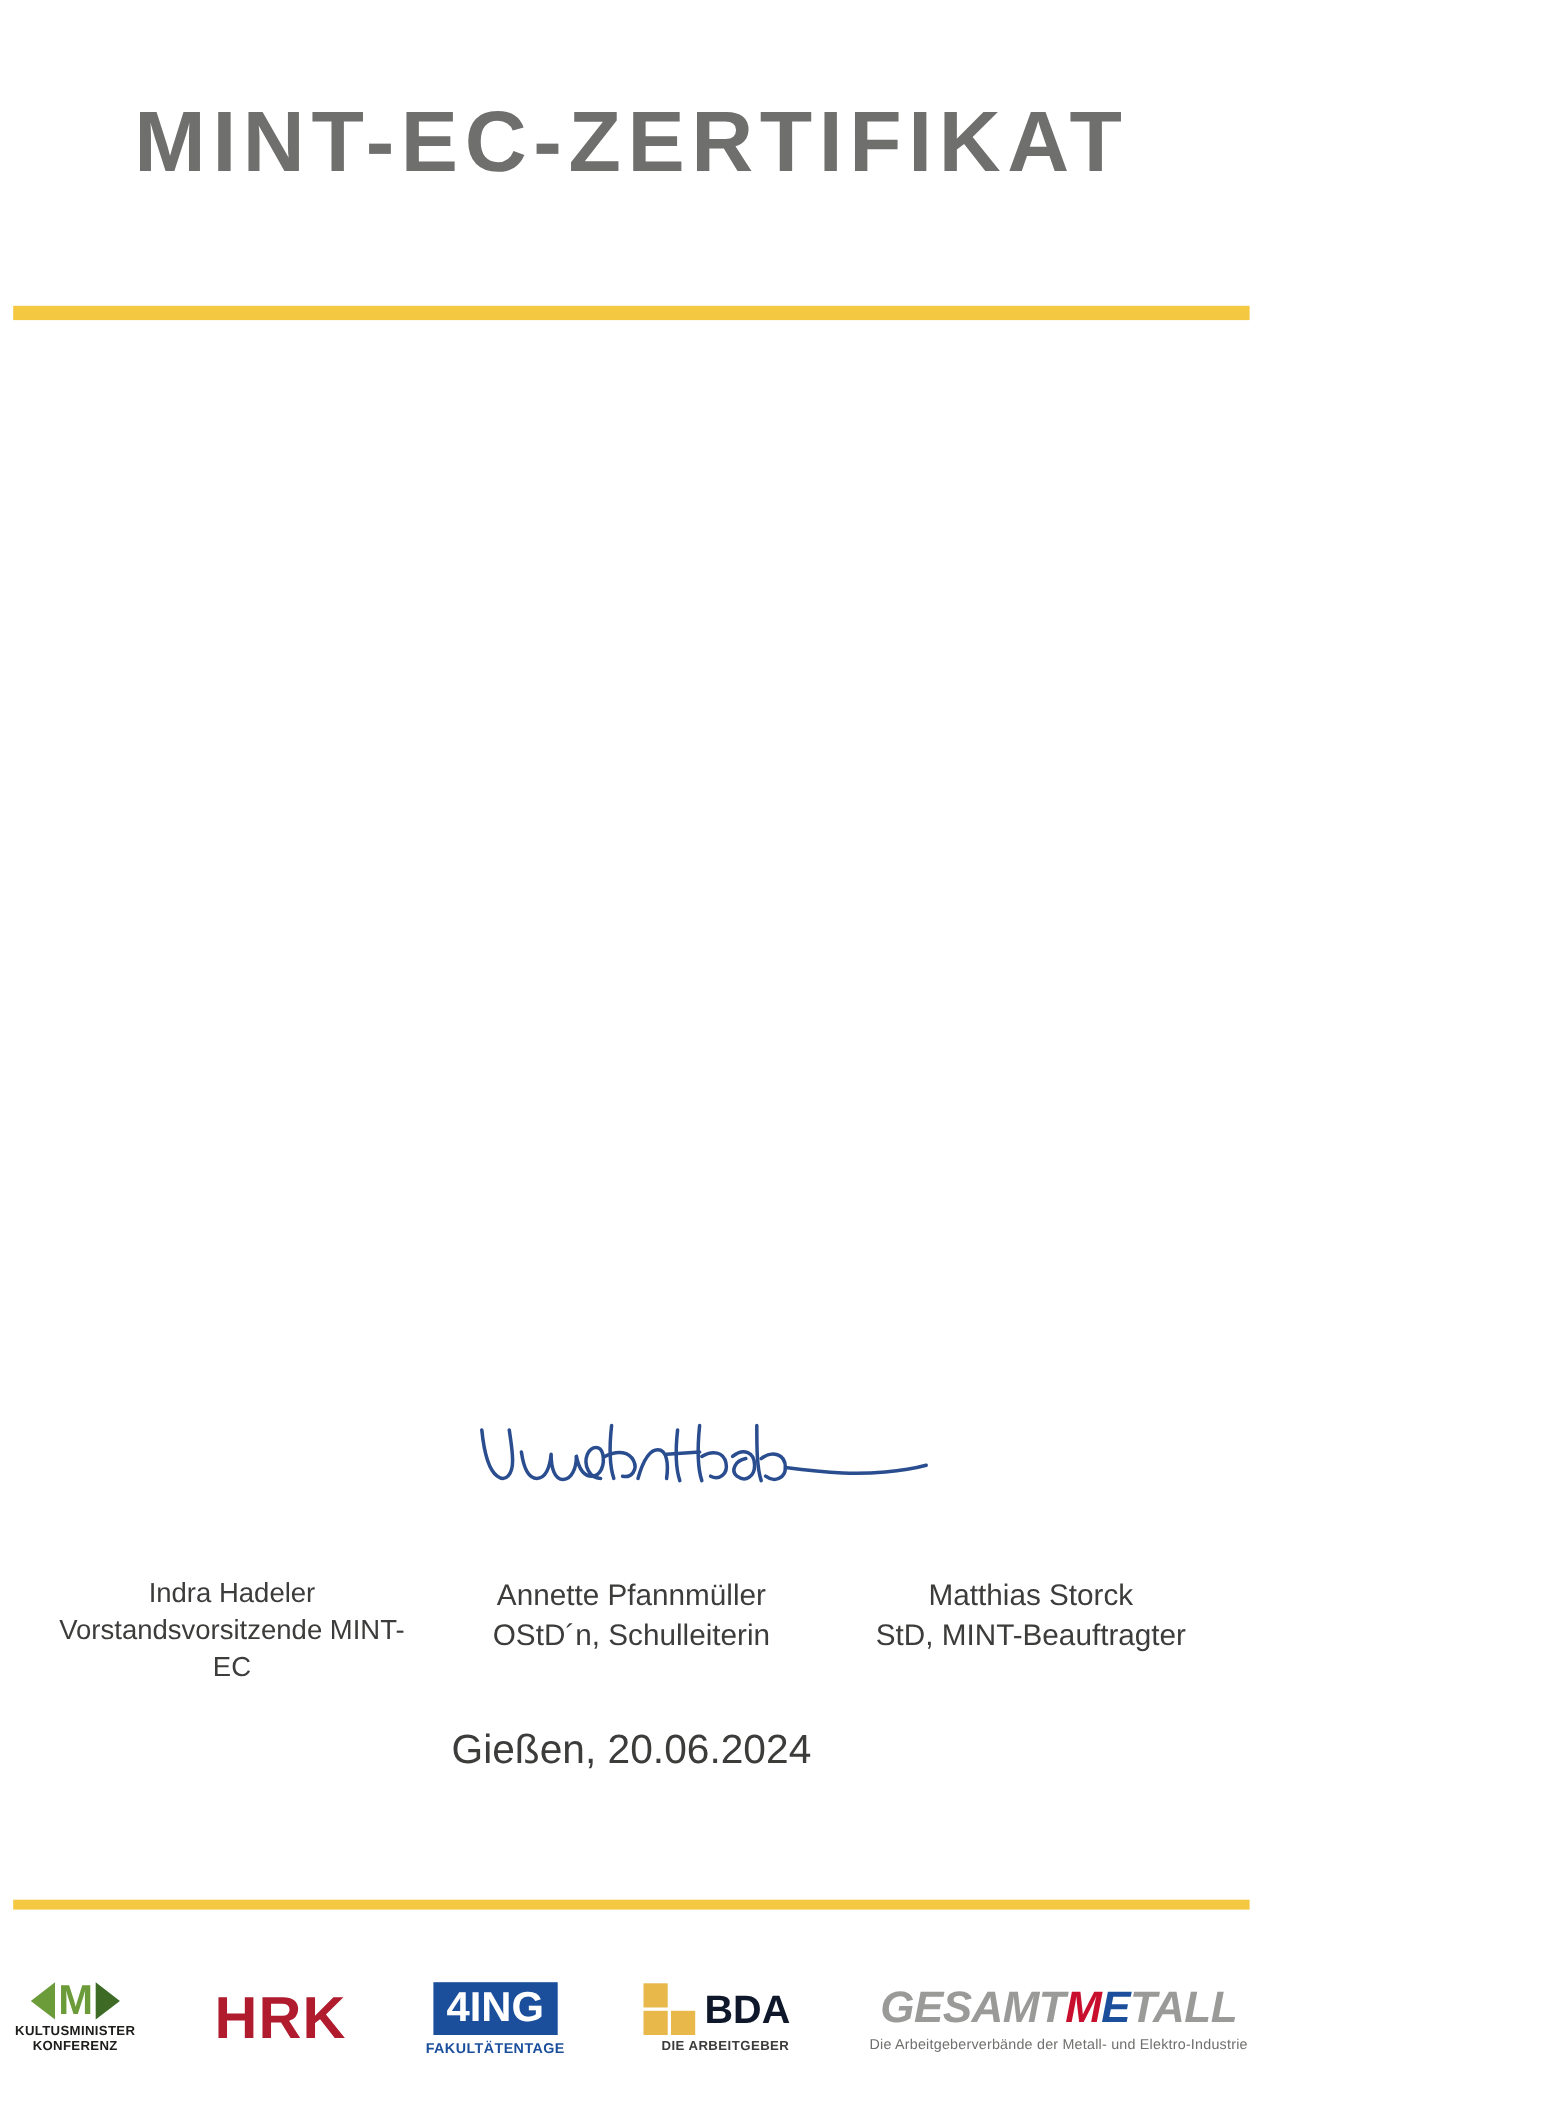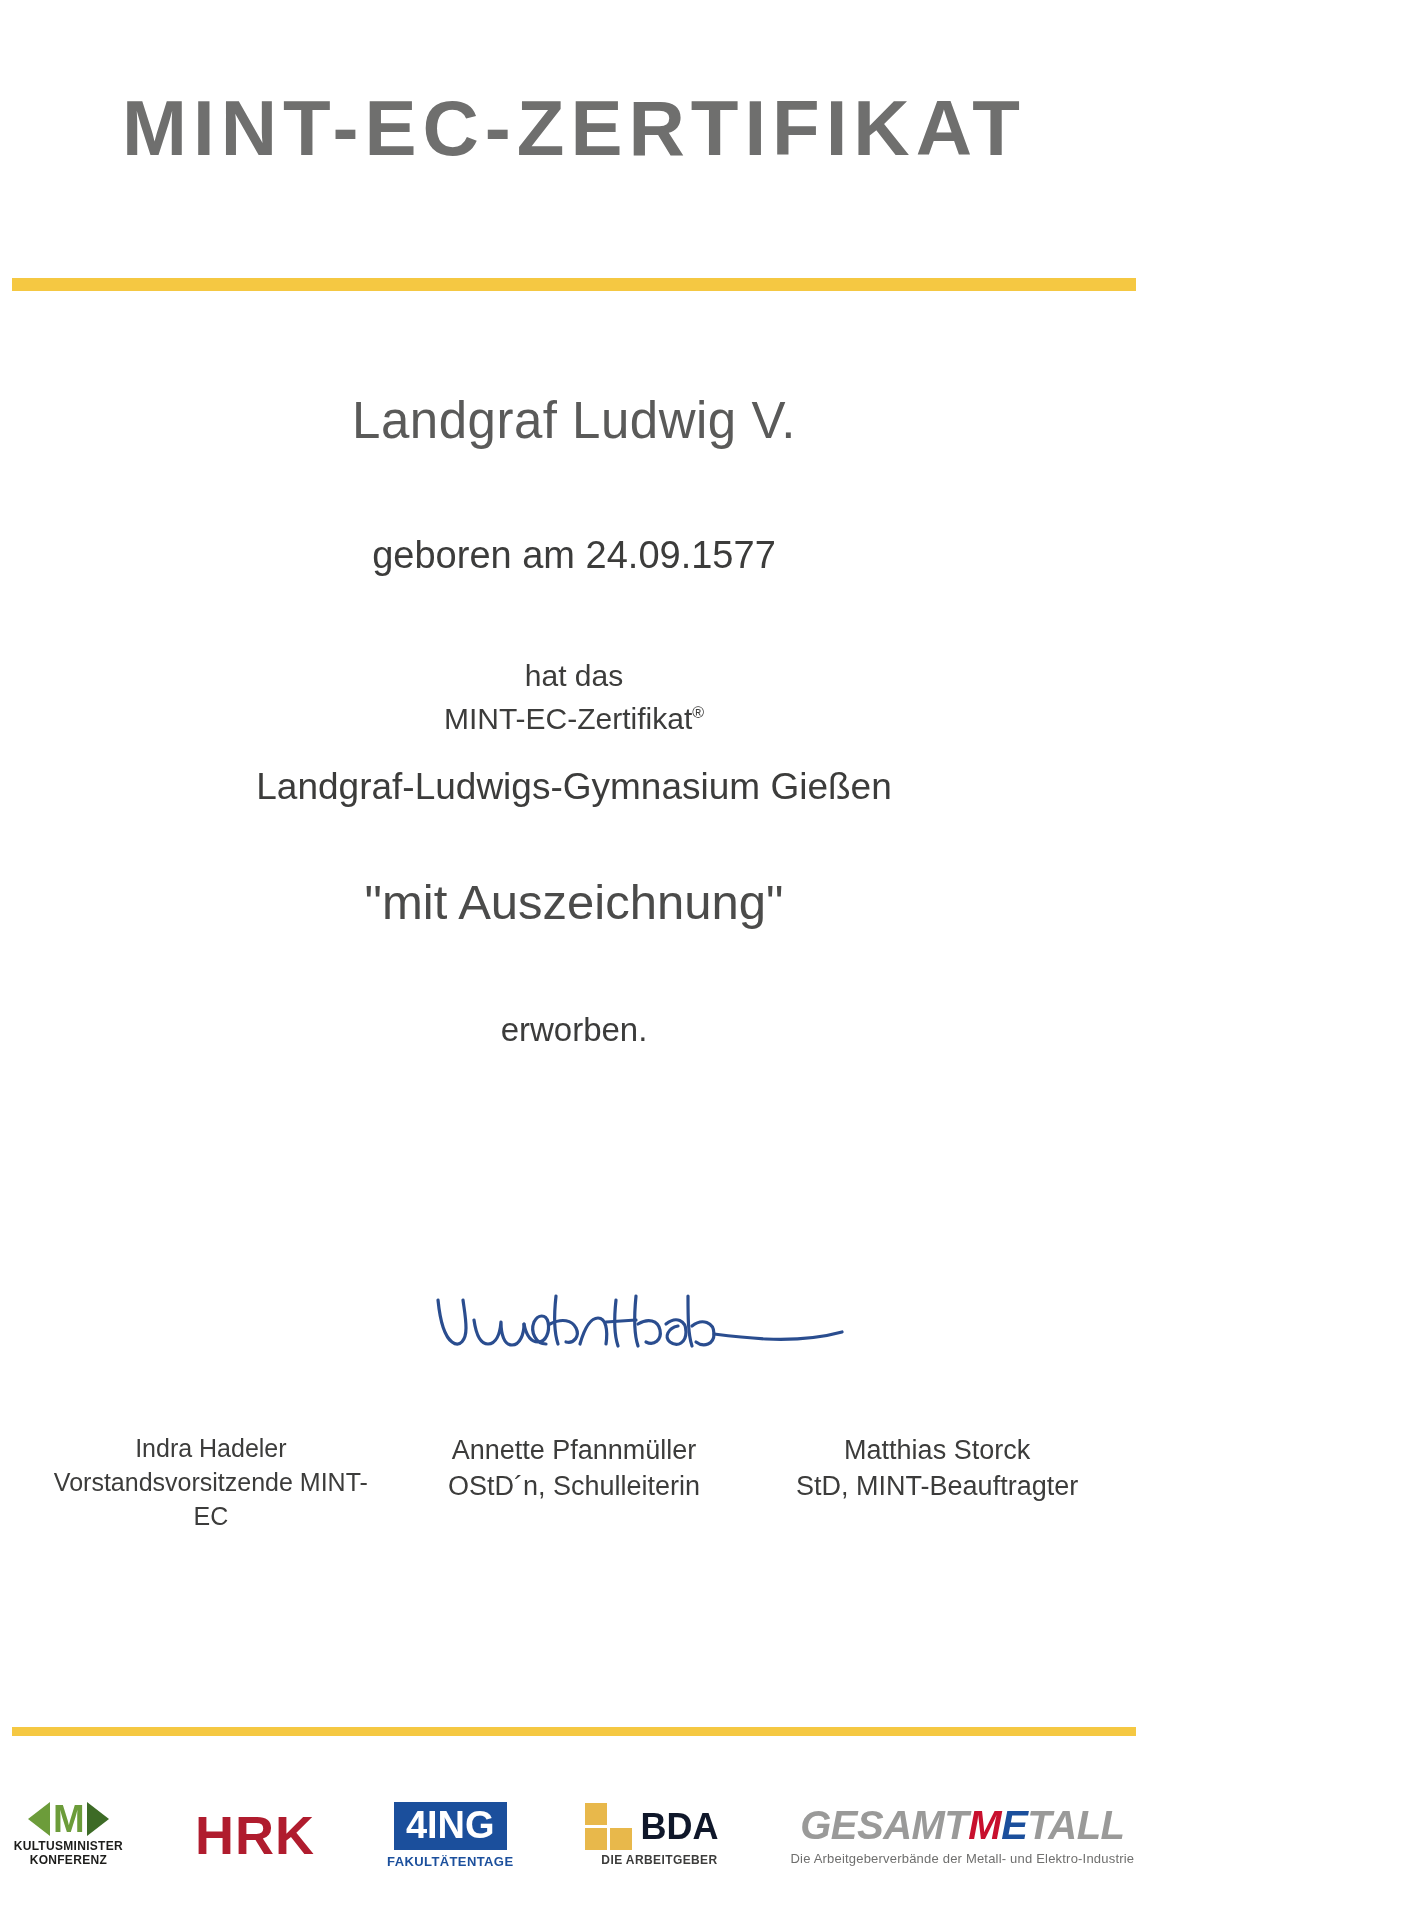--- a/index.html
+++ b/index.html
@@ -305,35 +305,20 @@
 </style>
 </head>
 <body>
 
 <div class="page">
 
   <h1 class="title">MINT-EC-ZERTIFIKAT</h1>
 
   <div class="rule-top"></div>
 
-  <div class="body-block">
-    <p class="recipient">Landgraf Ludwig V.</p>
-    <p class="birth">geboren am 24.09.1577</p>
-
-    <p class="hat-das">hat das</p>
-    <div class="cert-name">
-      <span>MINT-EC-Zertifikat</span><sup>®</sup>
-    </div>
-
-    <p class="school">Landgraf-Ludwigs-Gymnasium Gießen</p>
-
-    <p class="distinction">"mit Auszeichnung"</p>
-
-    <p class="acquired">erworben.</p>
-  </div>
 
   <div class="signature-wrap">
     <svg width="440" height="96" viewBox="0 0 440 96" fill="none" xmlns="http://www.w3.org/2000/svg" aria-hidden="true">
       <g stroke="#2a4d8f" stroke-width="3.2" fill="none" stroke-linecap="round" stroke-linejoin="round">
         <path d="M8 10 C10 30, 14 46, 22 52 C30 58, 36 50, 36 38 C36 28, 34 18, 33 10"></path>
         <path d="M44 30 C46 44, 50 54, 58 54 C66 54, 70 44, 71 32 C71 44, 74 55, 82 55 C90 55, 94 44, 94 34"></path>
         <path d="M94 34 C96 44, 100 52, 108 52 C116 52, 120 42, 118 32 C116 24, 108 24, 104 32 C100 42, 106 54, 116 54"></path>
         <path d="M126 6 C124 24, 124 42, 128 54"></path>
         <path d="M120 34 C132 28, 142 30, 146 38 C150 46, 144 54, 136 52"></path>
         <path d="M150 54 C154 40, 160 28, 168 28 C176 28, 178 40, 176 54"></path>
@@ -357,20 +342,21 @@
     <div class="signer">
       <span class="name">Annette Pfannmüller</span>
       <span class="role">OStD´n, Schulleiterin</span>
     </div>
     <div class="signer">
       <span class="name">Matthias Storck</span>
       <span class="role">StD, MINT-Beauftragter</span>
     </div>
   </div>
 
+  <div class="place-date">Gießen, 20.06.2024</div>
 
   <div class="rule-bottom"></div>
 
   <div class="footer">
 
     <div class="logo">
       <div class="kmk-marks">
         <span class="kmk-tri-l"></span>
         <span class="kmk-m">M</span>
         <span class="kmk-tri-r"></span>

